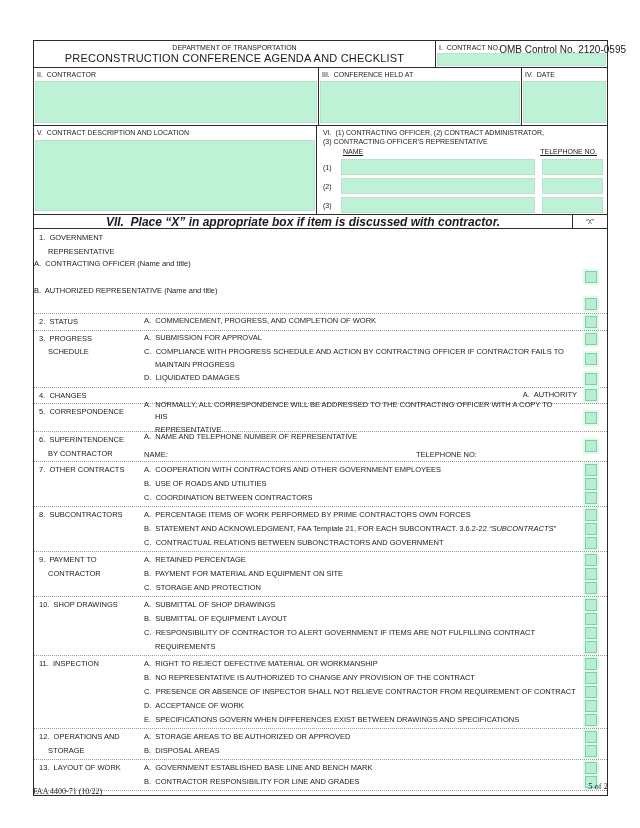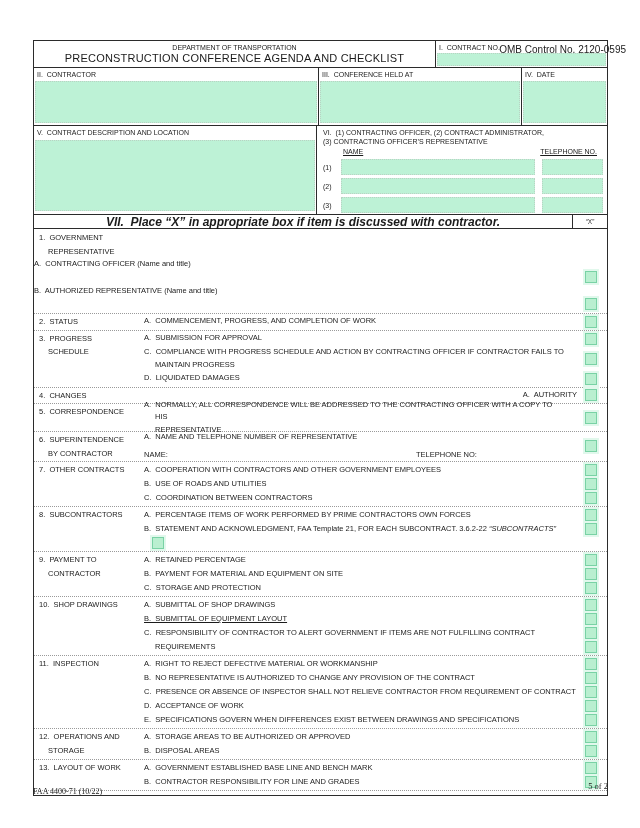--- a/index.html
+++ b/index.html
@@ -288,20 +288,23 @@
               </div>
               <div class="cbx"></div>
             </div>
             <div class="cl-item" style="height: 14px;">
               <div class="cl-text">
                 <div class="cl-label">B.&nbsp; STATEMENT AND ACKNOWLEDGMENT, FAA Template 21, FOR EACH SUBCONTRACT. 3.6.2-22 <em>“SUBCONTRACTS”</em></div>
               </div>
               <div class="cbx"></div>
             </div>
             <div class="cl-item" style="height: 14px;">
+              <div class="cl-text">
+                <div class="cl-label">C.&nbsp; CONTRACTUAL RELATIONS BETWEEN SUBONCTRACTORS AND GOVERNMENT</div>
+              </div>
               <div class="cbx"></div>
             </div>
           </div>
         </div>
         <div class="cl-row">
           <div class="cl-name">
             <div>9.&nbsp; PAYMENT TO</div>
             <div class="cont">CONTRACTOR</div>
           </div>
           <div class="cl-items">
@@ -329,21 +332,21 @@
           <div class="cl-name">
             <div>10.&nbsp; SHOP DRAWINGS</div>
           </div>
           <div class="cl-items">
             <div class="cl-item" style="height: 14px;">
               <div class="cl-text">
                 <div class="cl-label">A.&nbsp; SUBMITTAL OF SHOP DRAWINGS</div>
               </div>
               <div class="cbx"></div>
             </div>
-            <div class="cl-item" style="height: 14px; text-decoration: underline;">
+            <div class="cl-item" style="height: 14px;">
               <div class="cl-text">
                 <div class="cl-label">B.&nbsp; SUBMITTAL OF EQUIPMENT LAYOUT</div>
               </div>
               <div class="cbx"></div>
             </div>
             <div class="cl-item" style="height: 14px;">
               <div class="cl-text">
                 <div class="cl-label">C.&nbsp; RESPONSIBILITY OF CONTRACTOR TO ALERT GOVERNMENT IF ITEMS ARE NOT FULFILLING CONTRACT</div>
               </div>
               <div class="cbx"></div>

